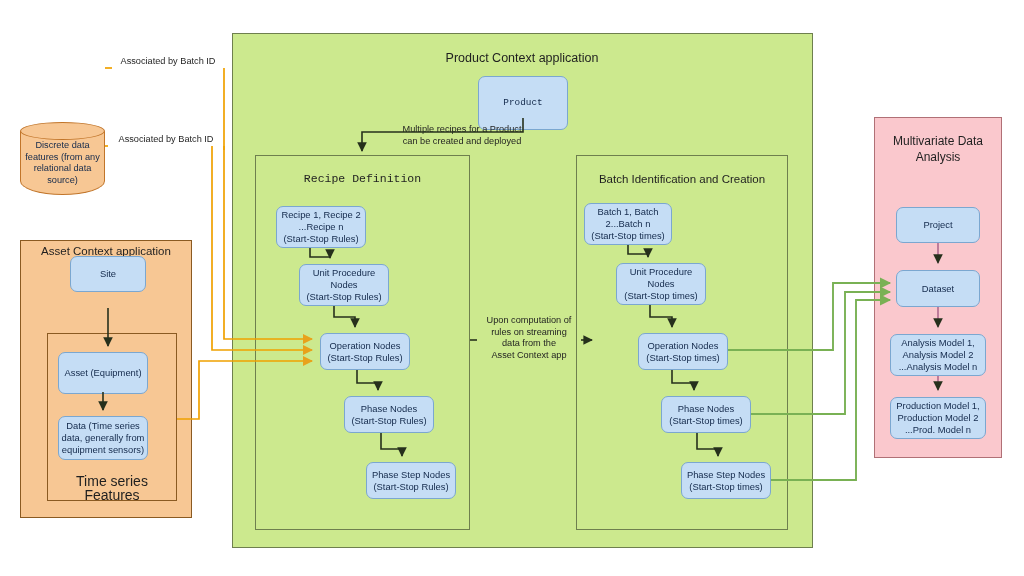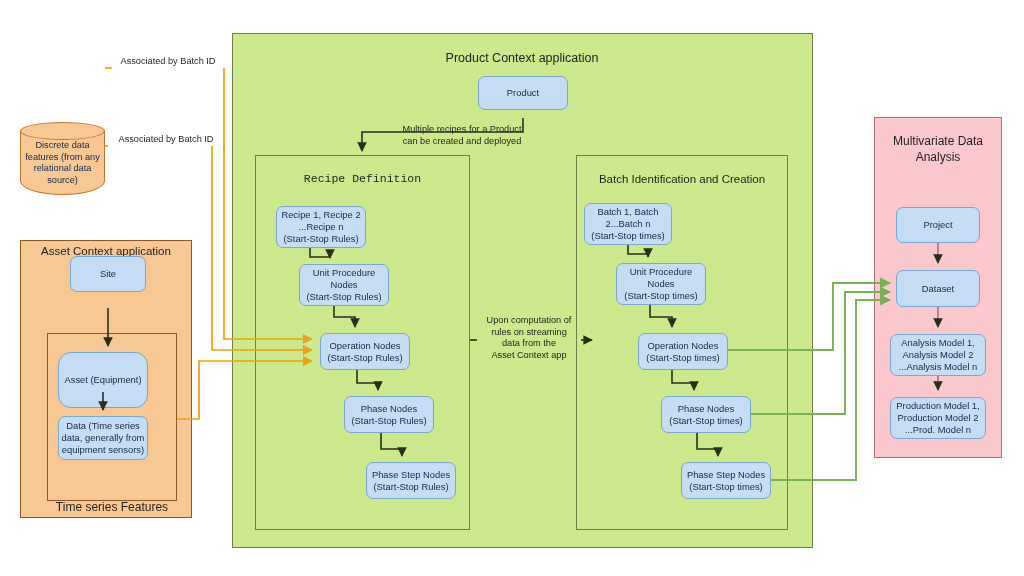--- a/index.html
+++ b/index.html
@@ -102,47 +102,47 @@
 
   <div class="panel" style="left:255px; top:155px; width:215px; height:375px; background:transparent; border:1.5px solid #6e7f4e;"></div>
   <div class="panel-title" style="left:257px; top:172px; width:211px;font-family:Liberation Mono, monospace;">Recipe Definition</div>
 
   <div class="panel" style="left:576px; top:155px; width:212px; height:375px; background:transparent; border:1.5px solid #6e7f4e;"></div>
   <div class="panel-title" style="left:578px; top:172px; width:208px;">Batch Identification and Creation</div>
 
   <div class="panel" style="left:20px; top:240px; width:172px; height:278px; background:#f7c794; border:1.5px solid #8a5a22;"></div>
   <div class="panel-title" style="left:22px; top:244px; width:168px; font-size:11.5px;">Asset Context application</div>
   <div class="panel" style="left:47px; top:333px; width:130px; height:168px; background:transparent; border:1.2px solid #8a5a22;"></div>
-  <div class="panel-title" style="left:47px; top:500px; width:130px; font-size:12px;">Time series Features</div>
+  <div class="panel-title" style="left:47px; top:474px; width:130px; font-size:14px;">Time series Features</div>
 
   <div class="panel" style="left:874px; top:117px; width:128px; height:341px; background:#fac8cd; border:1.5px solid #b07076;"></div>
   <div class="panel-title" style="left:876px; top:133px; width:124px; font-size:12px; line-height:16px;">Multivariate Data
 Analysis</div>
 
 
   <div class="cyl" style="left:20px; top:122px; width:85px; height:72px;">
     <div class="cyl-body" style="top:9px; height:63px;"></div>
     <div class="cyl-top" style="top:0px;"></div>
     <div class="cyl-label" style="top:18px;">Discrete data
 features (from any
 relational data
 source)</div>
   </div>
 
   <div class="edge-label" style="left:112px; top:56px; width:112px; background:#ffffff;">Associated by Batch ID</div>
 
   <div class="edge-label" style="left:108px; top:134px; width:116px; background:#ffffff;">Associated by Batch ID</div>
 
   <div class="node" style="left:70px; top:256px; width:76px; height:36px;">Site</div>
-  <div class="node" style="left:58px; top:352px; width:90px; height:56px;border-radius:13px;">Asset (Equipment)</div>
+  <div class="node" style="left:58px; top:352px; width:90px; height:42px;">Asset (Equipment)</div>
   <div class="node" style="left:58px; top:416px; width:90px; height:44px;">Data (Time series
 data, generally from
 equipment sensors)</div>
 
-  <div class="node" style="left:478px; top:76px; width:90px; height:34px;">Product</div>
+  <div class="node" style="left:478px; top:76px; width:90px; height:54px;font-family:Liberation Mono, monospace;">Product</div>
 
   <div class="edge-label" style="left:378px; top:124px; width:168px;">Multiple recipes for a Product
 can be created and deployed</div>
 
   <div class="edge-label" style="left:477px; top:315px; width:104px;">Upon computation of
 rules on streaming
 data from the
 Asset Context app</div>
 
   <div class="node" style="left:276px; top:206px; width:90px; height:42px;">Recipe 1, Recipe 2

